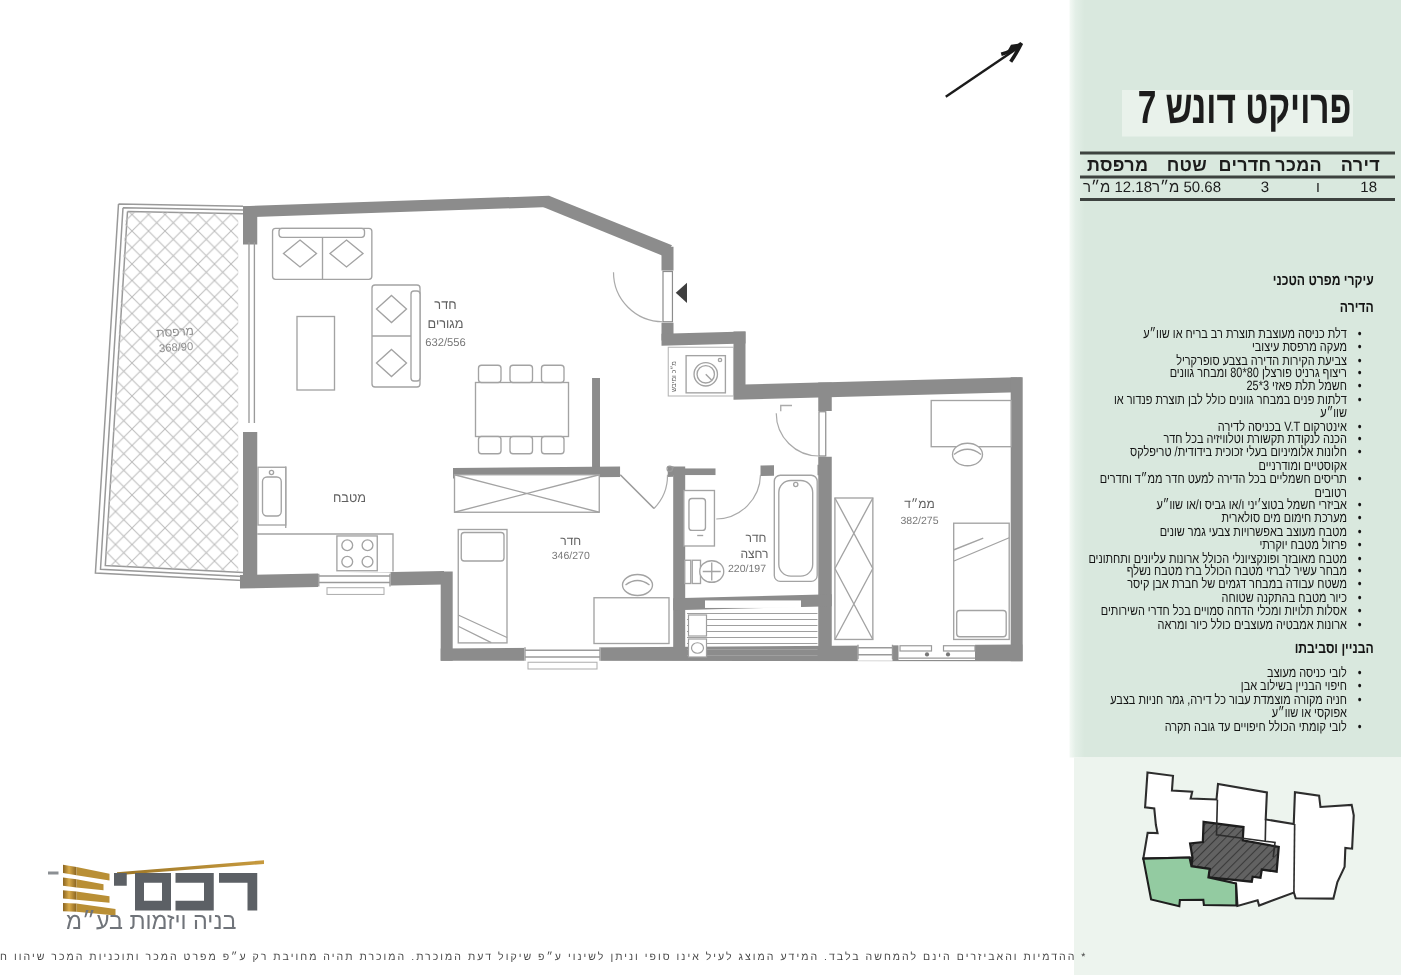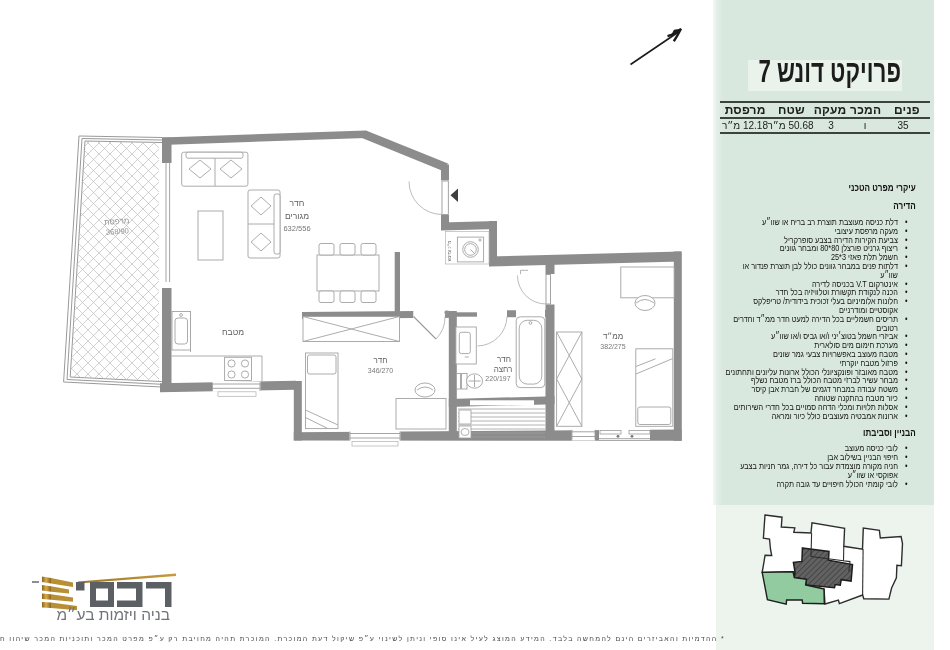--- a/index.html
+++ b/index.html
@@ -6,50 +6,50 @@
 .abs{position:absolute}
 #panel{left:713px;top:0;width:221px;height:505px;background:linear-gradient(90deg,#f4f9f5 0,#e3efe7 4px,#d9e8de 10px)}
 #panelpale{left:716px;top:505px;width:218px;height:145px;background:#edf4ee}
 #titlestrip{left:748px;top:60px;width:154px;height:31px;background:#e9f2eb}
 #title{right:49px;top:54px;text-align:right;font-size:31px;font-weight:bold;color:#1c1c1c;
 transform:scaleX(0.72);transform-origin:100% 50%;direction:rtl;white-space:nowrap}
 table.tb{position:absolute;left:720px;top:101px;width:210px;border-collapse:collapse;direction:rtl}
 table.tb td{padding:0;text-align:center;color:#1c1c1c}
 .hrow td{border-top:2px solid #3d423f;border-bottom:2px solid #3d423f;font-weight:bold;font-size:12px;letter-spacing:0.2px;height:14px}
 .vrule{left:720px;top:131.5px;width:210px;height:2px;background:#3d423f}
-.val{top:119.5px;font-size:10px;color:#1c1c1c;text-align:center;white-space:nowrap;direction:rtl}
+.val{top:119.5px;font-size:10px;color:#1c1c1c;text-align:right;white-space:nowrap;direction:rtl}
 #spec{right:48px;top:183px;width:230px;direction:rtl;text-align:right;transform:scaleX(0.81);transform-origin:100% 0;color:#141414}
 #spec .hd{font-weight:bold;font-size:10px;margin-right:-17px;line-height:10px}
 #spec .li{position:relative;padding-right:5px;font-size:9px;line-height:8.8px;white-space:nowrap}
 #spec .li:before{content:"•";position:absolute;right:-7px;top:0;font-size:9px}
 #spec .li span{display:block}
 #h1{margin-bottom:8px}
 #h2{margin-bottom:7px}
 #h3{margin-top:8px;margin-bottom:6px}
 #disc{right:225px;top:634.5px;font-size:7px;letter-spacing:1.35px;color:#494949;direction:rtl;white-space:nowrap}
-#logotext{left:44px;top:606px;width:126px;text-align:right;font-size:15.5px;color:#70747a;direction:rtl;white-space:nowrap}
+#logotext{left:44px;top:606px;width:126px;text-align:left;font-size:15.5px;color:#70747a;direction:rtl;white-space:nowrap}
 </style></head>
 <body>
 <div class="abs" id="panel"></div>
 <div class="abs" id="panelpale"></div>
 <div class="abs" id="titlestrip"></div>
 <div class="abs" id="title">פרויקט דונש 7</div>
 <table class="tb">
     <tbody>
       <tr class="hrow">
-<td style="width:46px">פנים</td>
+<td style="width:46px">דירה</td>
         <td style="width:36px">המכר</td>
-        <td style="width:35px">מעקה</td>
+        <td style="width:35px">חדרים</td>
         <td style="width:42px">שטח</td>
         <td style="width:50px">מרפסת</td>
       </tr>
     </tbody>
   </table>
 <div class="abs vrule"></div>
-<div class="abs val" style="left:888px;width:30px">35</div>
+<div class="abs val" style="left:888px;width:30px">18</div>
 <div class="abs val" style="left:850px;width:30px">ו</div>
 <div class="abs val" style="left:816px;width:30px">3</div>
 <div class="abs val" style="left:767px;width:47px">50.68 מ״ר</div>
 <div class="abs val" style="left:722px;width:46px">12.18 מ״ר</div>
 <div class="abs" id="spec">
 <div class="hd" id="h1">עיקרי מפרט הטכני</div>
 <div class="hd" id="h2">הדירה</div>
 <div class="li">דלת כניסה מעוצבת תוצרת רב בריח או שוו״ע</div>
 <div class="li">מעקה מרפסת עיצובי</div>
 <div class="li">צביעת הקירות הדירה בצבע סופרקריל</div>

